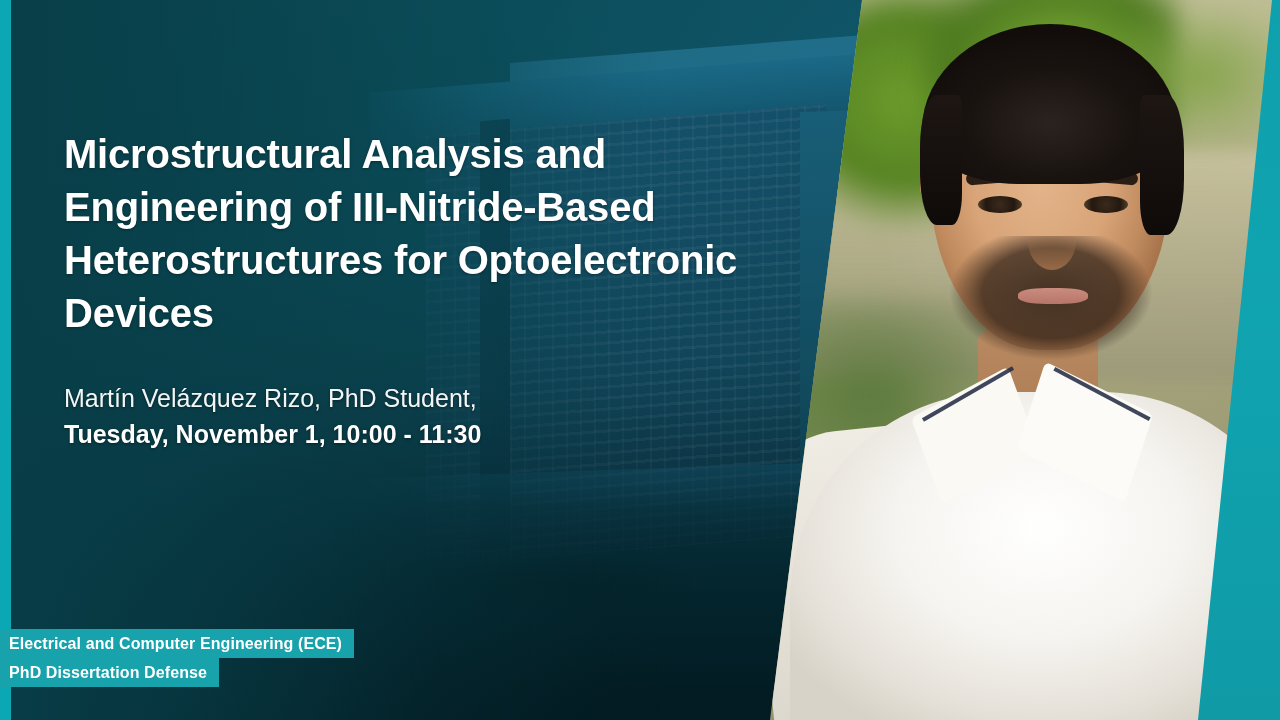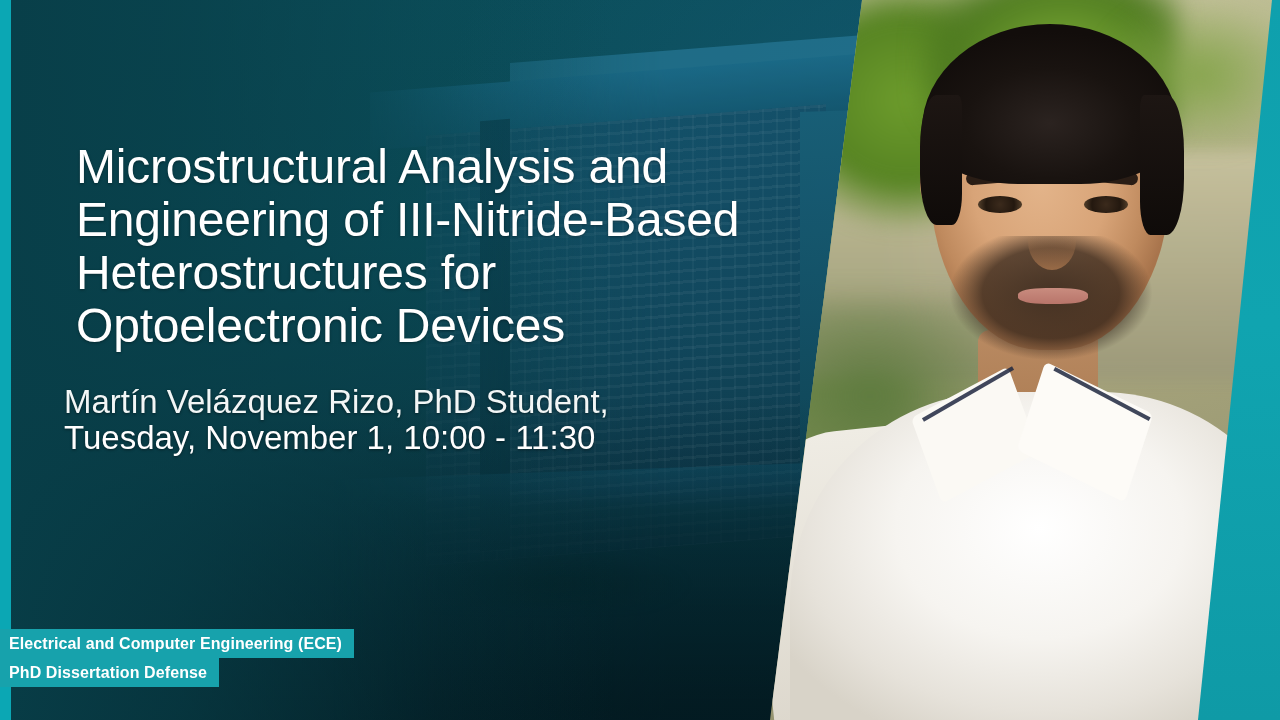--- a/index.html
+++ b/index.html
@@ -274,39 +274,39 @@
   }
 
   
   .content {
     position: absolute;
     left: 64px;
     top: 128px;
     width: 700px;
   }
   .title {
-    margin: 12px;
-    font-size: 48px;
+    margin: 0;
+    font-size: 40px;
     line-height: 53px;
-    font-weight: 400;
+    font-weight: 700;
     color: #ffffff;
     letter-spacing: -0.2px;
     text-shadow: 0 1px 3px rgba(0,0,0,0.35);
     max-width: 690px;
   }
   .meta {
-    margin-top: 32px;
-    font-size: 33px;
+    margin-top: 40px;
+    font-size: 25px;
     line-height: 36px;
     color: #f2f6f6;
     font-weight: 400;
     text-shadow: 0 1px 3px rgba(0,0,0,0.45);
   }
   .meta .line { display: block; white-space: pre; }
-  .meta .when { font-weight: 400; color: #ffffff; }
+  .meta .when { font-weight: 700; color: #ffffff; }
 
   
   .tags {
     position: absolute;
     left: 0;
     bottom: 33px;
   }
   .tag {
     display: block;
     width: -moz-fit-content;

